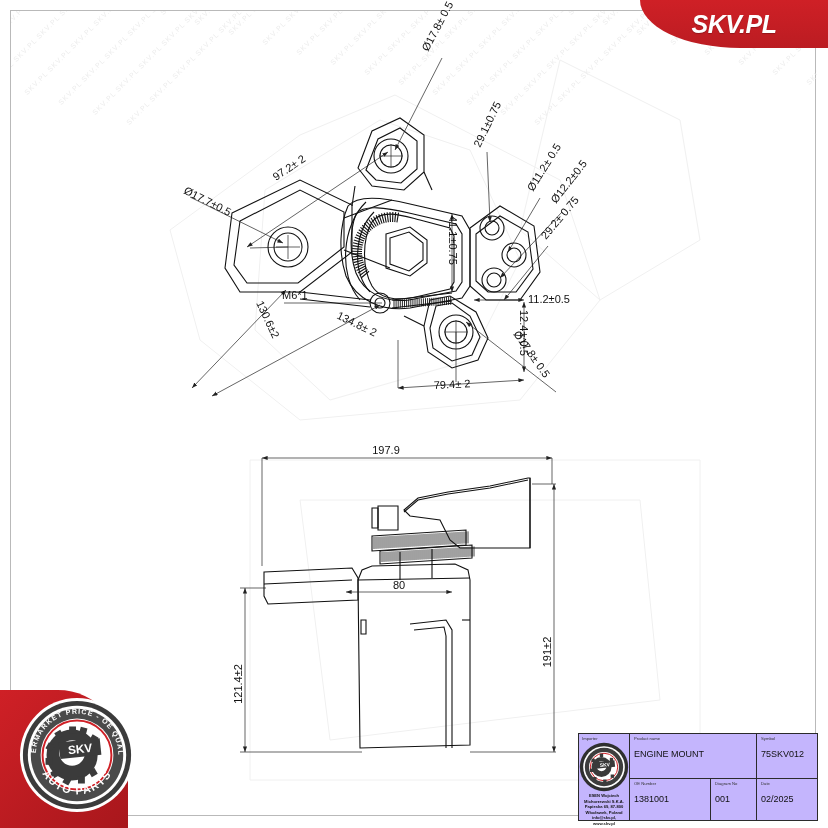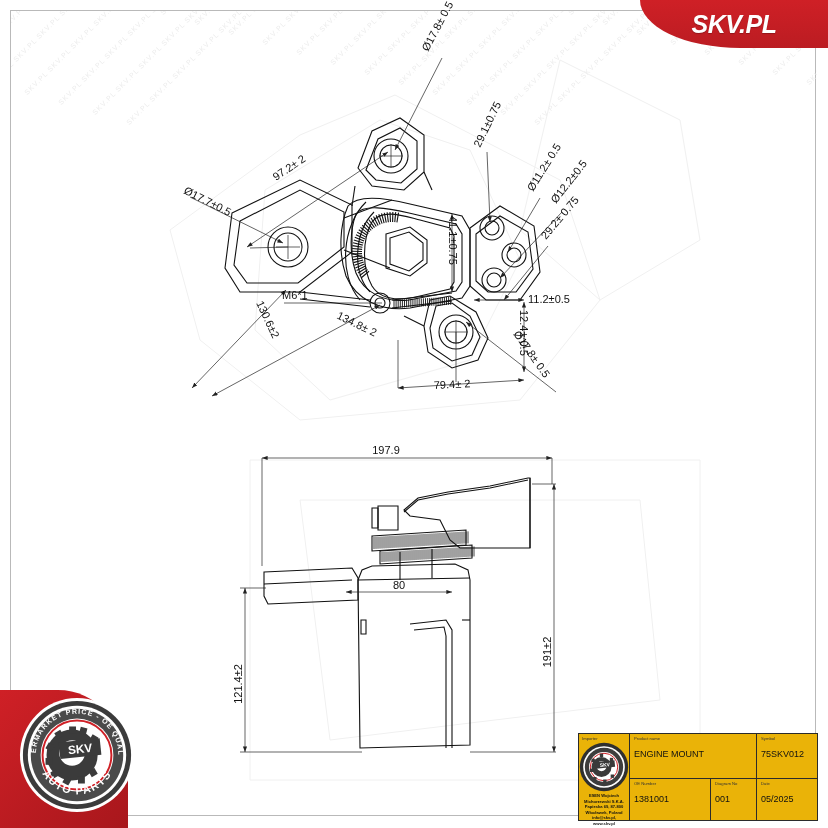--- a/index.html
+++ b/index.html
@@ -27,21 +27,21 @@
 
   
   .badge-bg{position:absolute;left:0;bottom:0;width:128px;height:138px;
      background:linear-gradient(135deg,#cf2026 0%, #a8171c 100%);
      border-top-right-radius:70px 78px;}
   .badge{position:absolute;left:18px;bottom:14px;width:118px;height:118px;}
   .badge svg{display:block;}
 
   
   .info-table{position:absolute;left:578px;top:733px;width:240px;height:88px;
-     border:1px solid #2b2b2b;box-sizing:border-box;background:#eab308;
+     border:1px solid #2b2b2b;box-sizing:border-box;background:#c4b5fd;
      display:flex;flex-direction:row;}
   .col-importer{width:96px;border-right:1px solid #2b2b2b;position:relative;
      display:flex;flex-direction:column;}
   .col-right{flex:1;display:flex;flex-direction:column;}
   .row-top{height:44px;display:flex;border-bottom:1px solid #2b2b2b;}
   .row-bot{flex:1;display:flex;}
   .cell{position:relative;padding:2px 4px;box-sizing:border-box;}
   .cell + .cell{border-left:1px solid #2b2b2b;}
   .cap{font-size:4.2px;color:#333;line-height:6px;display:block;}
   .val{font-size:9px;color:#111;display:block;margin-top:7px;}
@@ -568,19 +568,19 @@
         <div class="cell c-oe">
           <span class="cap">OE Number</span>
           <span class="val">1381001</span>
         </div>
         <div class="cell c-dia">
           <span class="cap">Diagram No</span>
           <span class="val">001</span>
         </div>
         <div class="cell c-date">
           <span class="cap">Date</span>
-          <span class="val">05/2025</span>
+          <span class="val">02/2025</span>
         </div>
       </div>
     </div>
   </div>
 
 </div>
 
 </body></html>

